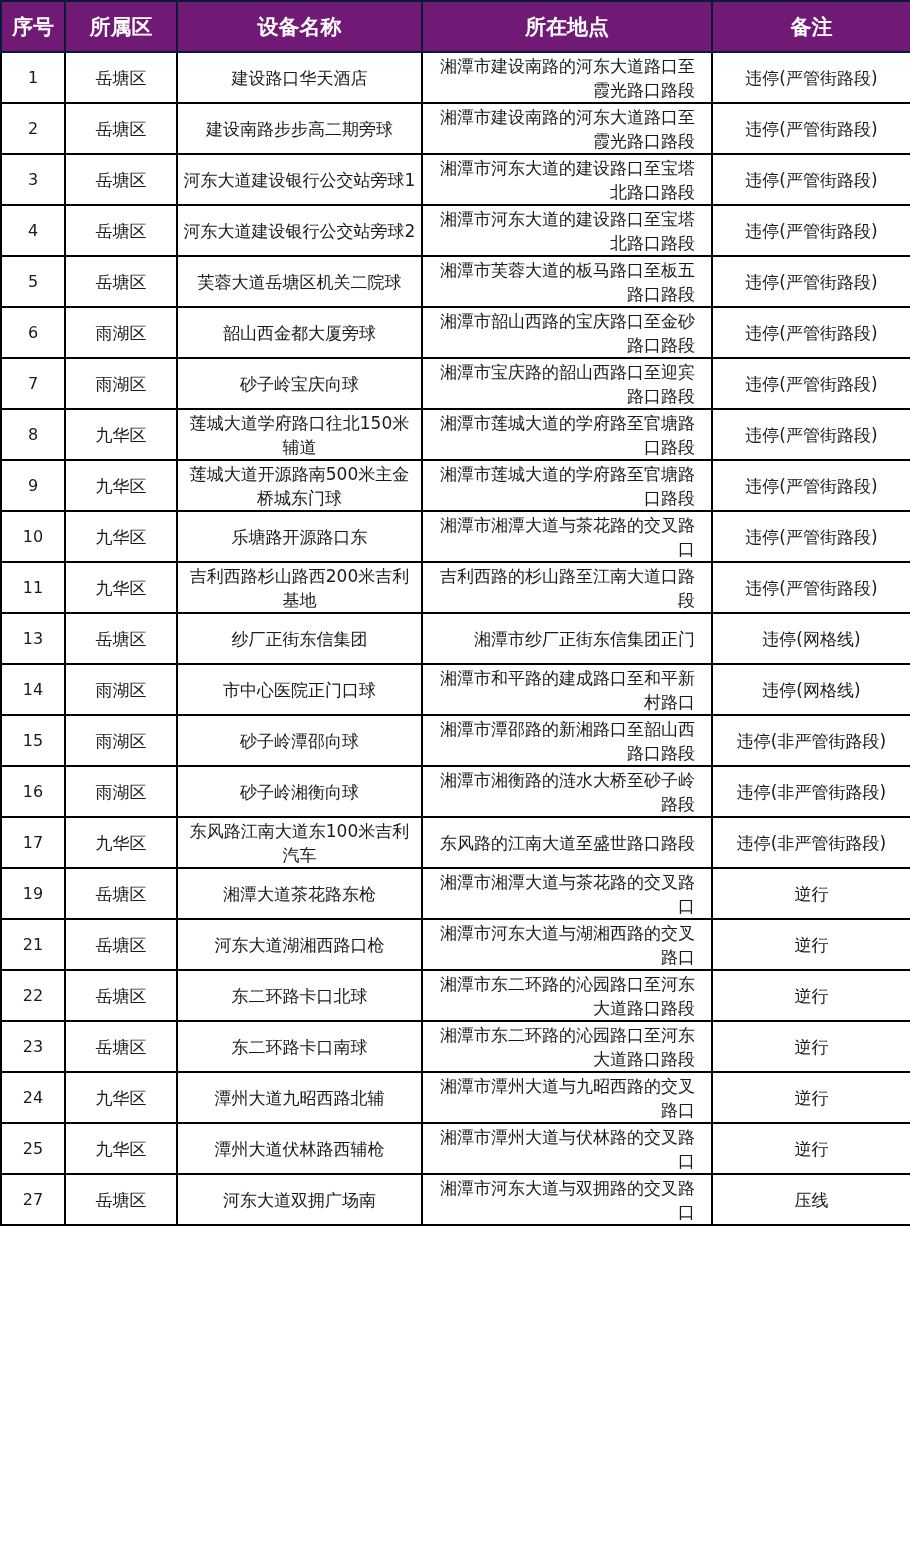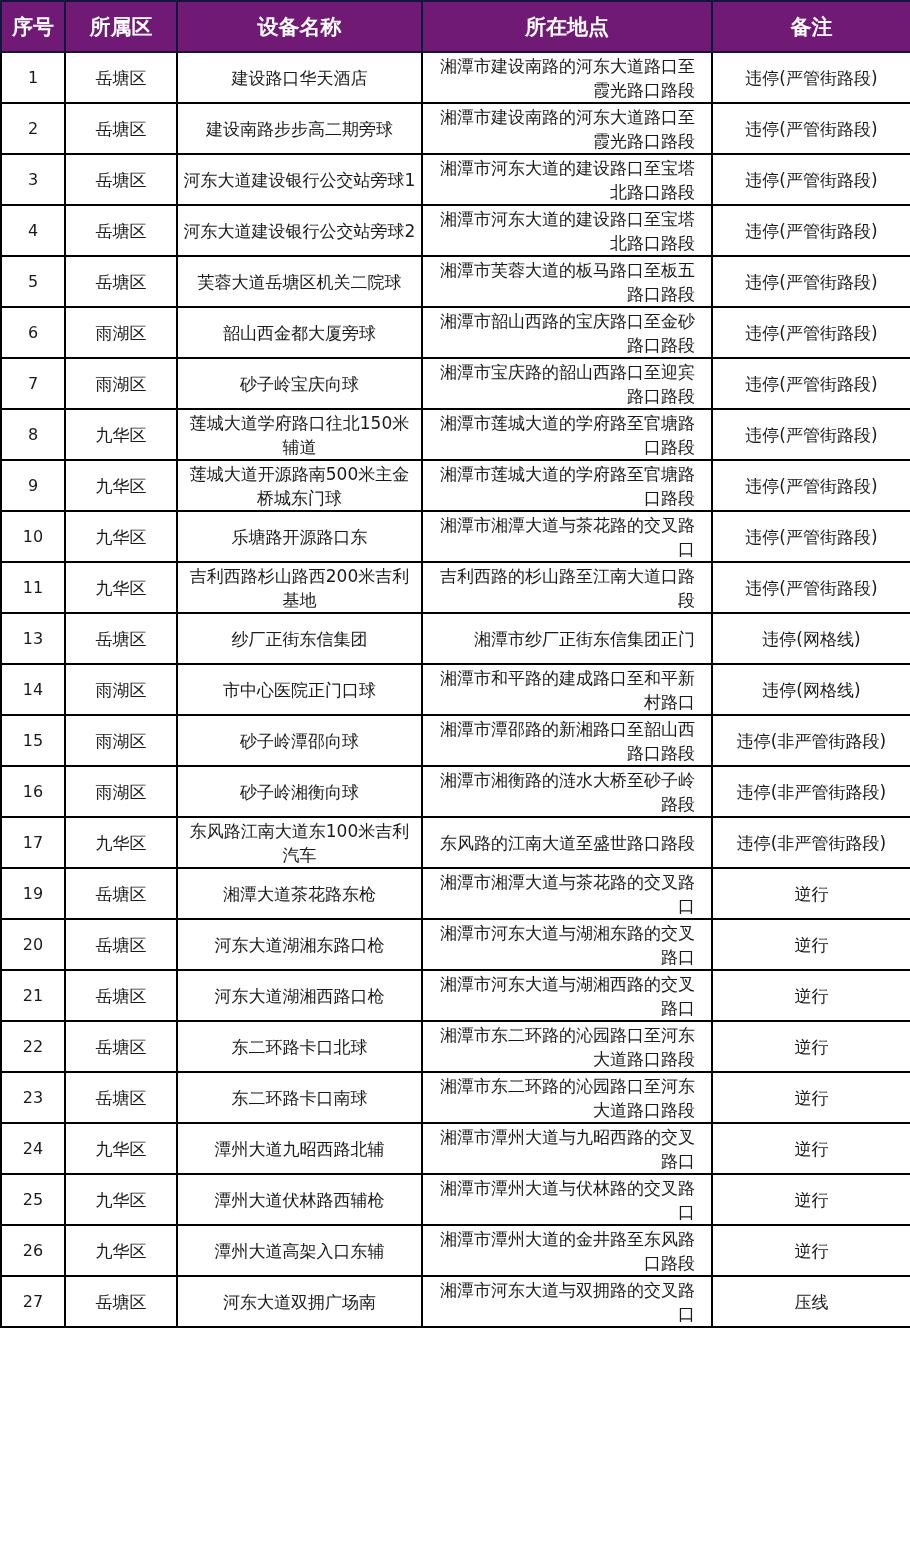--- a/index.html
+++ b/index.html
@@ -172,27 +172,20 @@
     <td class="note">违停(非严管街路段)</td>
   </tr>
       <tr>
     <td class="idx">19</td>
     <td>岳塘区</td>
     <td>湘潭大道茶花路东枪</td>
     <td class="loc">湘潭市湘潭大道与茶花路的交叉路口</td>
     <td class="note">逆行</td>
   </tr>
       <tr>
-    <td class="idx">20</td>
-    <td>岳塘区</td>
-    <td>河东大道湖湘东路口枪</td>
-    <td class="loc">湘潭市河东大道与湖湘东路的交叉路口</td>
-    <td class="note">逆行</td>
-  </tr>
-      <tr>
     <td class="idx">21</td>
     <td>岳塘区</td>
     <td>河东大道湖湘西路口枪</td>
     <td class="loc">湘潭市河东大道与湖湘西路的交叉路口</td>
     <td class="note">逆行</td>
   </tr>
       <tr>
     <td class="idx">22</td>
     <td>岳塘区</td>
     <td>东二环路卡口北球</td>
@@ -211,27 +204,20 @@
     <td>九华区</td>
     <td>潭州大道九昭西路北辅</td>
     <td class="loc">湘潭市潭州大道与九昭西路的交叉路口</td>
     <td class="note">逆行</td>
   </tr>
       <tr>
     <td class="idx">25</td>
     <td>九华区</td>
     <td>潭州大道伏林路西辅枪</td>
     <td class="loc">湘潭市潭州大道与伏林路的交叉路口</td>
-    <td class="note">逆行</td>
-  </tr>
-      <tr>
-    <td class="idx">26</td>
-    <td>九华区</td>
-    <td>潭州大道高架入口东辅</td>
-    <td class="loc">湘潭市潭州大道的金井路至东风路口路段</td>
     <td class="note">逆行</td>
   </tr>
       <tr>
     <td class="idx">27</td>
     <td>岳塘区</td>
     <td>河东大道双拥广场南</td>
     <td class="loc">湘潭市河东大道与双拥路的交叉路口</td>
     <td class="note">压线</td>
   </tr>
     </tbody>

